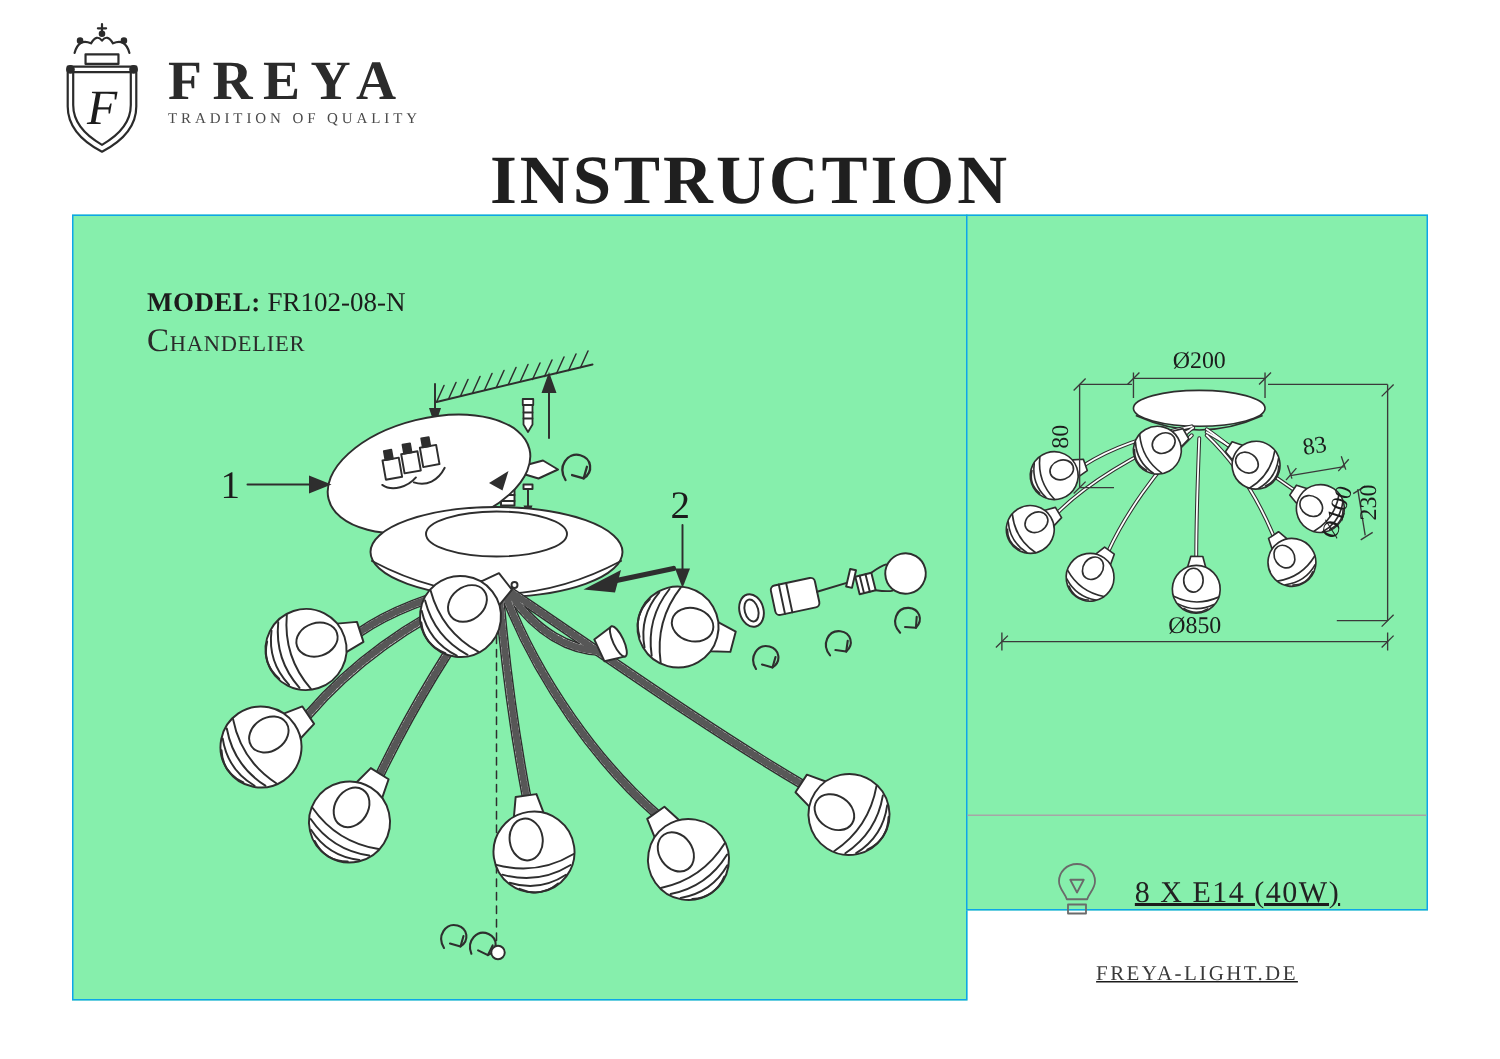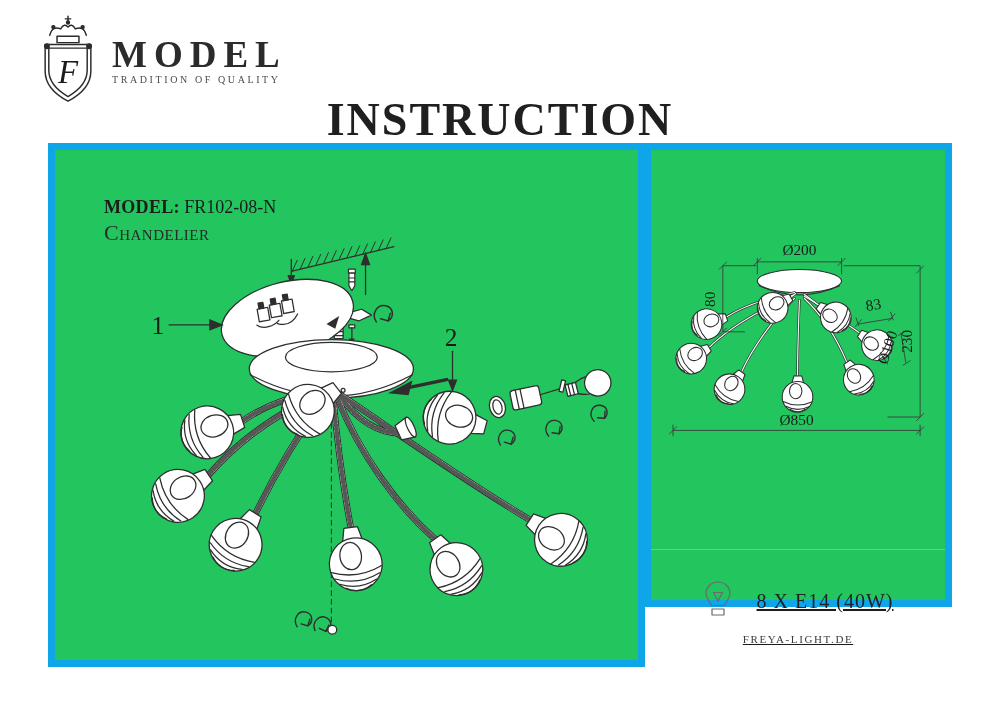--- a/index.html
+++ b/index.html
@@ -8,21 +8,21 @@
 
   
   .logo{position:absolute;left:36px;top:14px;display:flex;align-items:center;gap:12px;}
   .logo-text{display:flex;flex-direction:column;}
   .brand{font-size:37px;font-weight:bold;letter-spacing:7px;color:#2b2b2b;line-height:1;}
   .tagline{font-size:10px;letter-spacing:2.6px;color:#4a4a4a;margin-top:1px;}
   .page-title{position:absolute;left:50%;top:66px;transform:translateX(-50%);
         font-size:46px;letter-spacing:2px;color:#1f1f1f;line-height:1;white-space:nowrap;}
 
   
-  .panel{position:absolute;background:#22c55e;border:7px solid #0ea5e9;box-sizing:border-box;}
+  .panel{position:absolute;background:#86efac;border:1px solid #0ea5e9;box-sizing:border-box;}
   .panel-left{left:48px;top:143px;width:597px;height:524px;}
   .panel-right{left:644px;top:143px;width:308px;height:464px;}
 
   .model-block{position:absolute;left:49px;top:46px;line-height:1.25;}
   .model-line{font-size:18px;}
   .model-label{font-weight:bold;letter-spacing:.3px;}
   .product-type{font-size:22px;font-variant:small-caps;letter-spacing:.5px;color:#2a2a2a;}
 
   svg.diagram{position:absolute;left:0;top:0;width:100%;height:100%;}
 
@@ -34,21 +34,21 @@
   .marm-b{stroke:#2e2e2e;stroke-width:2.6;fill:none;}
   .marm-w{stroke:#ffffff;stroke-width:1.2;fill:none;}
   .dim{stroke:#3a3a3a;stroke-width:.9;fill:none;}
   .dtxt{fill:#1c1c1c;stroke:none;font-size:16px;font-family:"Liberation Serif",serif;}
 
   
   .divider{position:absolute;left:0;top:399px;width:100%;height:1px;background:#a6a6a6;}
   .right-bottom{position:absolute;left:0;top:400px;width:100%;height:123px;text-decoration:underline;}
   .bulb-row{display:flex;align-items:center;justify-content:center;gap:24px;margin-top:30px;}
   .bulb-spec{font-size:20px;letter-spacing:1px;color:#222;}
-  .website{text-align:center;margin-top:11px;font-size:11px;letter-spacing:1.6px;color:#3a3a3a;}
+  .website{text-align:center;margin-top:26px;font-size:14px;letter-spacing:1.6px;color:#3a3a3a;}
 </style>
 </head>
 <body>
 
 <div class="page">
 
   <div class="logo">
     <svg width="64" height="92" viewBox="0 0 70 100">
       <g fill="none" stroke="#2b2b2b" stroke-width="1.6" stroke-linecap="round" stroke-linejoin="round">
         <path d="M35,2 v6 M32,5 h6"></path>
@@ -58,21 +58,21 @@
         <circle cx="51" cy="14" r="1.6" fill="#2b2b2b"></circle>
         <rect x="23" y="24" width="24" height="7"></rect>
         <path d="M10,33 H60 V62 Q60,82 35,95 Q10,82 10,62 Z"></path>
         <path d="M14,37 H56 V61 Q56,78 35,90 Q14,78 14,61 Z"></path>
         <circle cx="12" cy="35" r="2.4" fill="#2b2b2b"></circle>
         <circle cx="58" cy="35" r="2.4" fill="#2b2b2b"></circle>
       </g>
       <text x="35" y="75" text-anchor="middle" font-size="36" font-style="italic" class="lbl">F</text>
     </svg>
     <div class="logo-text">
-      <div class="brand">MODEL</div>
+      <div class="brand">FREYA</div>
       <div class="tagline">TRADITION OF QUALITY</div>
     </div>
   </div>
 
   <h1 class="page-title">INSTRUCTION</h1>
 
   <section class="panel panel-left">
 
     <div class="model-block">
       <div class="model-line">

